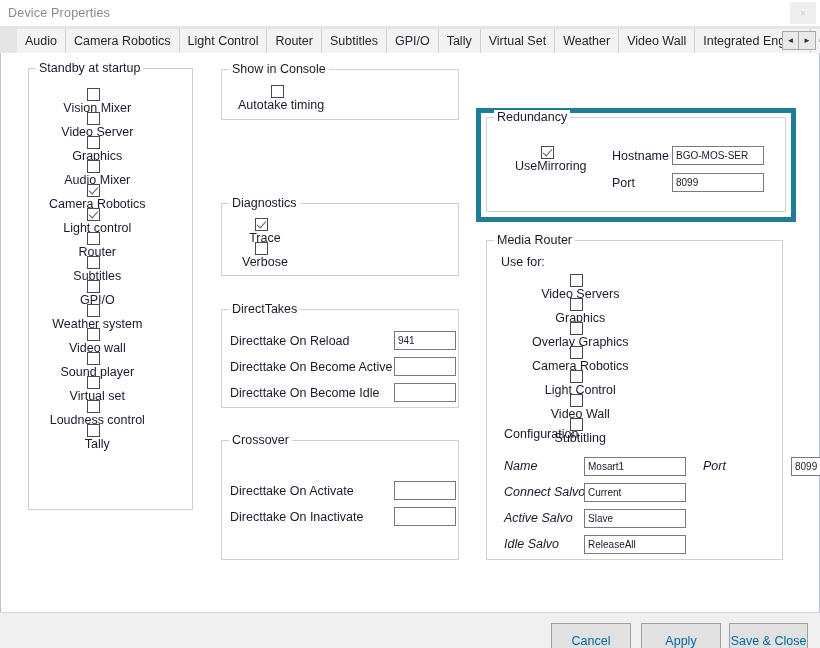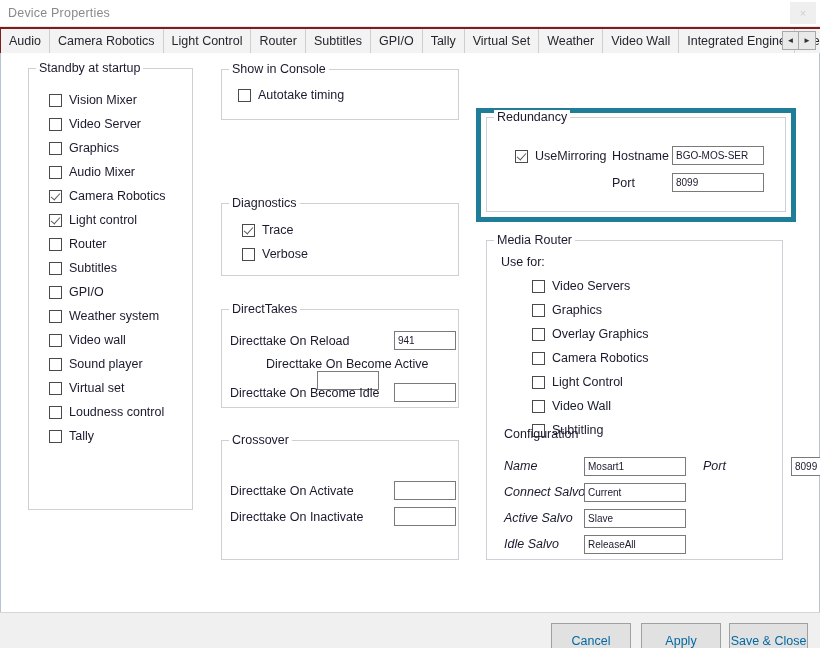--- a/index.html
+++ b/index.html
@@ -43,26 +43,26 @@
     font-size: 11px;
     display: flex;
     align-items: center;
     justify-content: center;
     cursor: pointer;
   }
 
   
   #tabbar {
     height: 27px;
-    background: #7f1d1d;
+    background: #e5e5e5;
     border-bottom: 1px solid #b6c3d6;
     display: flex;
     align-items: flex-end;
     position: relative;
-    padding-left: 1px;
+    padding-left: 17px;
     box-sizing: border-box;
   }
   .tab {
     height: 24px;
     line-height: 24px;
     padding: 0 8px;
     font-size: 12.5px;
     color: #26262e;
     background: #f3f3f3;
     border-right: 1px solid #cfcfcf;
@@ -122,20 +122,21 @@
   }
 
   
   .cbrow {
     display: flex;
     align-items: center;
     height: 20px;
     font-size: 12.5px;
     color: #1a1a2e;
     white-space: nowrap;
+    flex-direction: column;
   }
   .cbox {
     width: 13px;
     height: 13px;
     border: 1px solid #4a4a4a;
     background: #ffffff;
     box-sizing: border-box;
     margin-right: 7px;
     position: relative;
     flex: 0 0 auto;
@@ -395,21 +396,21 @@
       </div>
   </div>
 
   <div class="group" id="grp-dt">
     <div class="legend">DirectTakes</div>
     <div id="dt-fields">
         <div class="fieldrow" style="top: 21px;">
           <span class="lbl">Directtake On Reload</span>
           <div class="tbox">941</div>
         </div>
-        <div class="fieldrow" style="top: 47px; flex-direction: column;">
+        <div class="fieldrow" style="top: 47px;">
           <span class="lbl">Directtake On Become Active</span>
           <div class="tbox"></div>
         </div>
         <div class="fieldrow" style="top: 73px;">
           <span class="lbl">Directtake On Become Idle</span>
           <div class="tbox"></div>
         </div>
       </div>
   </div>
 

